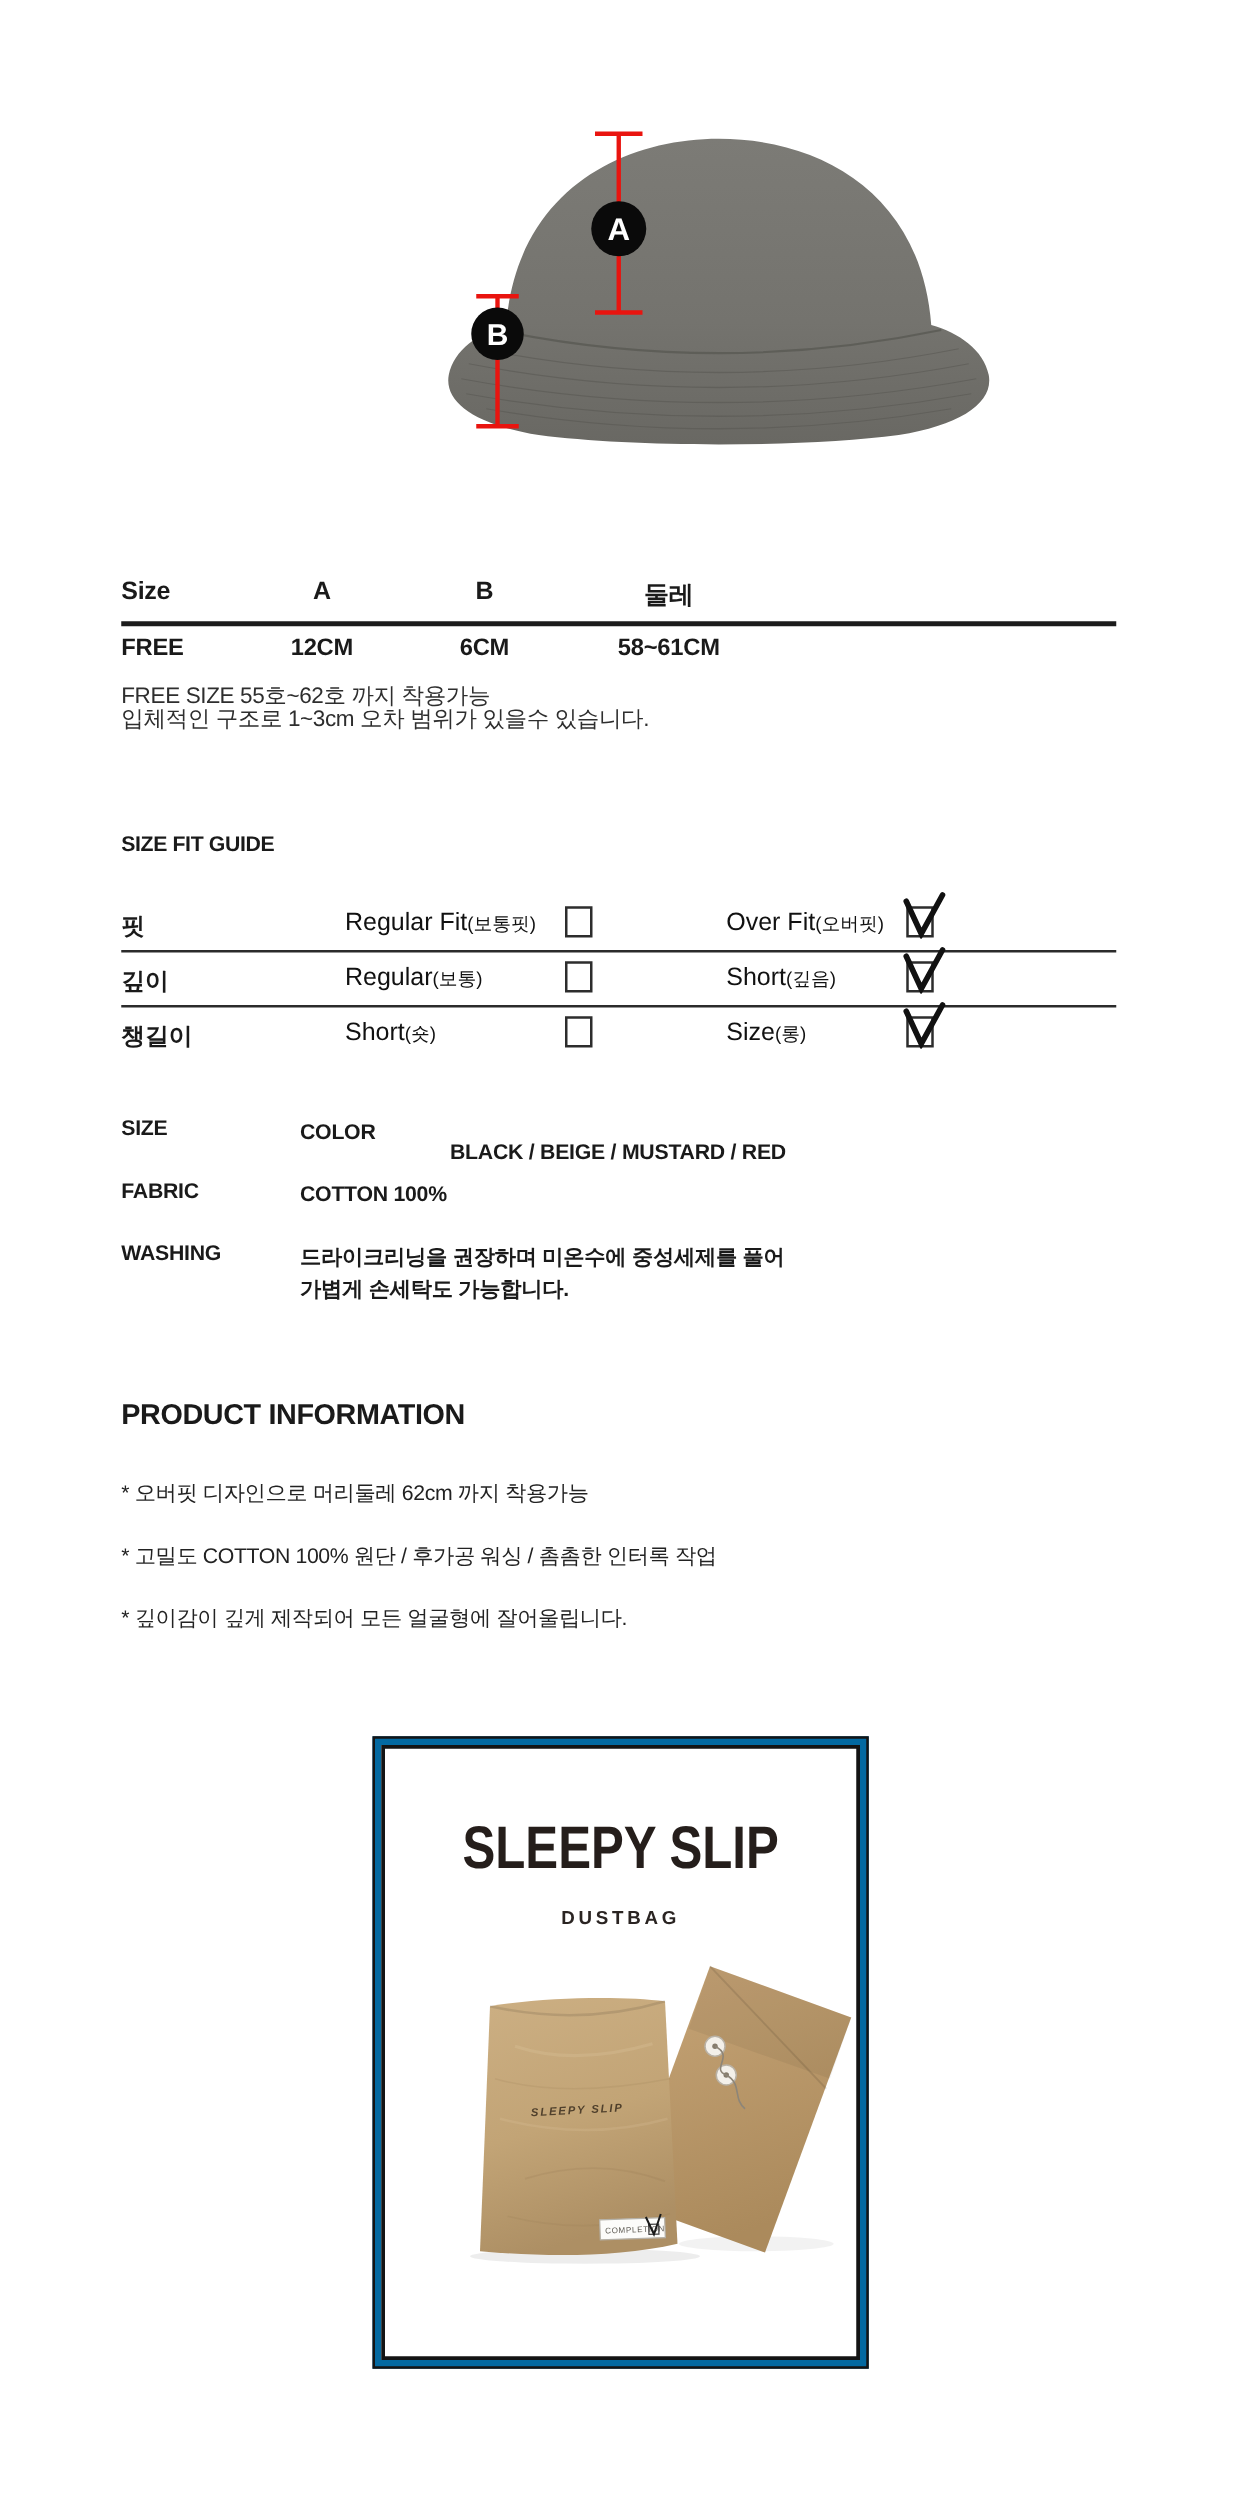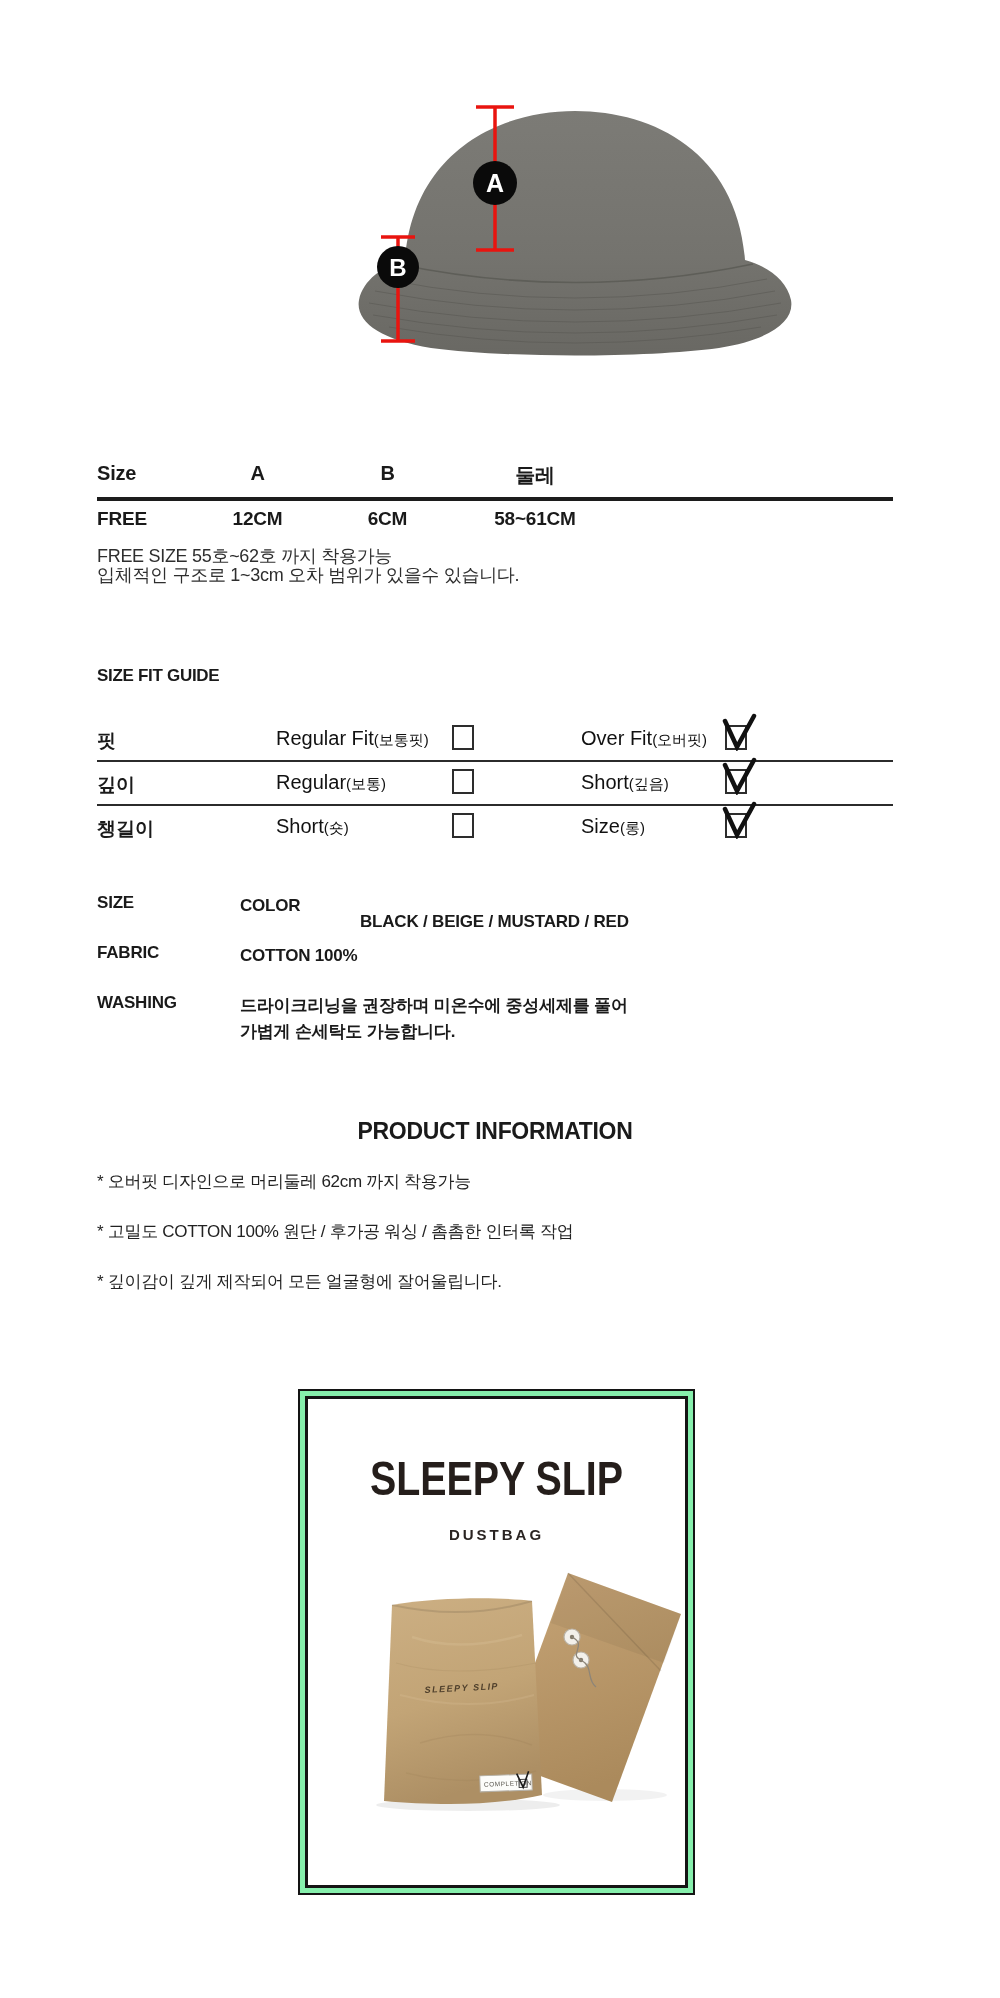--- a/index.html
+++ b/index.html
@@ -41,26 +41,26 @@
 
   
   .details { position:absolute; left:97px; top:893px; width:796px; }
   .dt-row { position:relative; height:50px; }
   .dt-label { position:absolute; left:0; top:0; font-size:17px; font-weight:bold; letter-spacing:-0.2px; }
   .dt-col2 { position:absolute; left:143px; top:0; font-size:17px; font-weight:bold; letter-spacing:-0.2px; line-height:26px; width:420px; }
   .dt-col3 { position:absolute; left:263px; top:0; font-size:17px; font-weight:bold; letter-spacing:-0.2px;margin-top:19px; }
 
   
   .product-info { position:absolute; left:97px; top:1118px; width:796px; }
-  .pi-title { font-size:23px; font-weight:bold; letter-spacing:-0.3px;text-align:center; }
-  .pi-bullets { margin-top:25px; }
+  .pi-title { font-size:23px; font-weight:bold; letter-spacing:-0.3px; }
+  .pi-bullets { margin-top:38px; }
   .pi-bullet { font-size:17px; color:#222; letter-spacing:-0.3px; margin-bottom:27px; }
 
   
-  .dust-frame { position:absolute; left:298px; top:1389px; width:397px; height:506px; border:2px solid #141414; background:#86efac; }
+  .dust-frame { position:absolute; left:298px; top:1389px; width:397px; height:506px; border:2px solid #141414; background:#0369a1; }
   .dust-frame-inner { position:absolute; left:5px; top:5px; right:5px; bottom:5px; border:3px solid #141414; background:#fff; }
   .dust-brand { margin-top:52px; text-align:center; font-size:48px; font-weight:bold; color:#251e1b;
                 transform:scaleX(0.82); transform-origin:center; letter-spacing:0px; }
   .dust-sub { margin-top:20px; text-align:center; font-size:15px; font-weight:bold; color:#2a2422; letter-spacing:3px; }
   .bags-svg { position:absolute; left:12px; top:168px; width:365px; height:260px; }
 </style>
 </head>
 <body>
 
 <div class="canvas">

